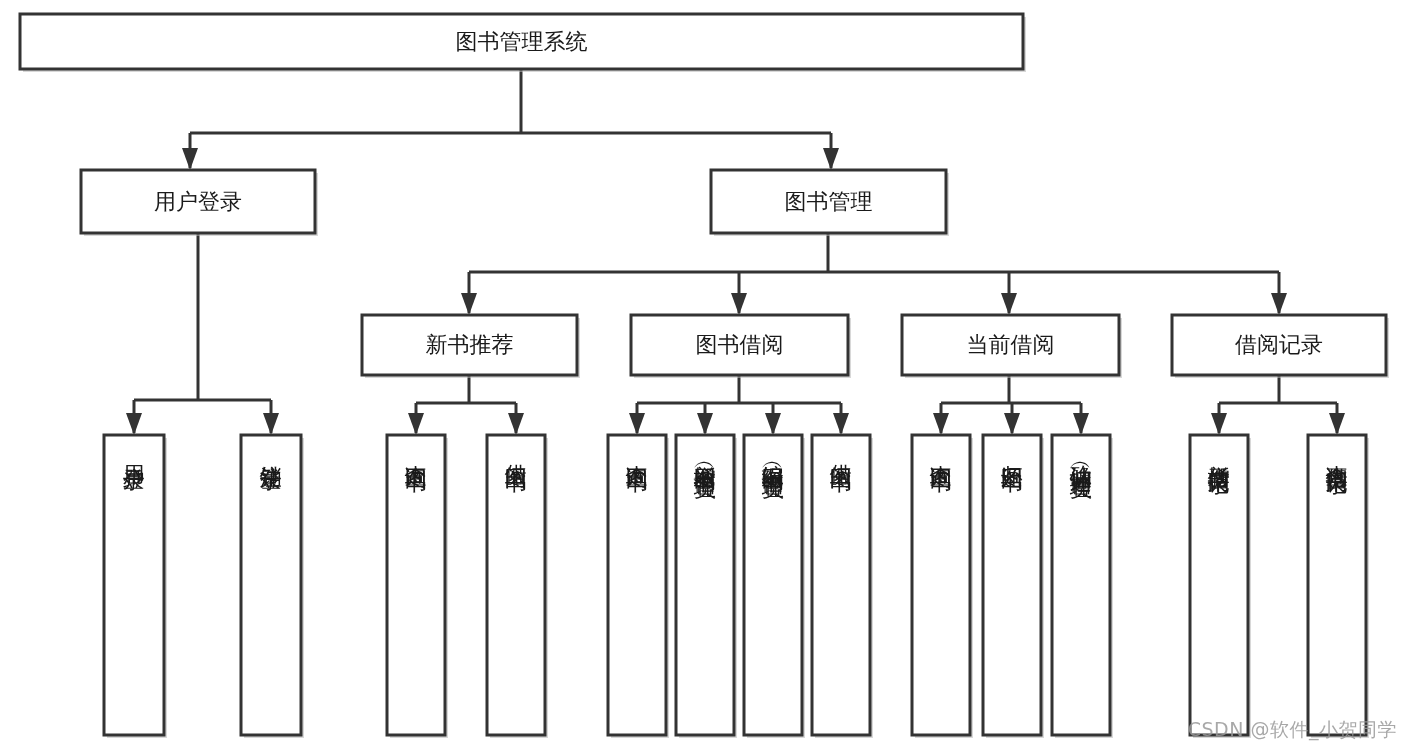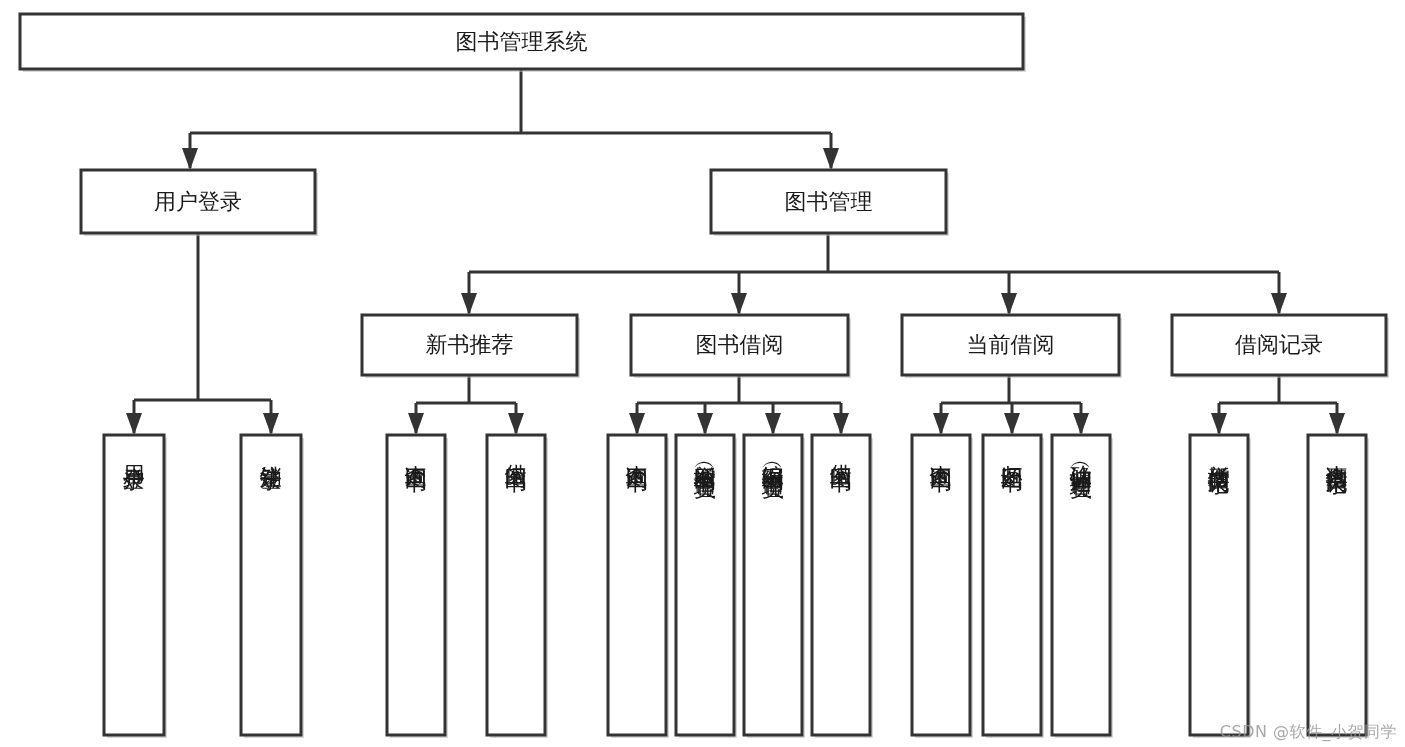--- a/index.html
+++ b/index.html
@@ -71,21 +71,21 @@
     color: #1a1a1a;
     letter-spacing: 2px;
     white-space: nowrap;
     text-align: center;
   }
   .watermark {
     position: absolute;
     right: 8px;
     bottom: 4px;
     font-family: "DejaVu Sans", "Liberation Sans", sans-serif;
-    font-size: 16px;
+    font-size: 19px;
     color: #9a9a9a;
     opacity: 0.85;
     white-space: nowrap;
     letter-spacing: 0.5px;
   }
 </style>
 </head>
 <body>
 
 <div id="diagram-root">

